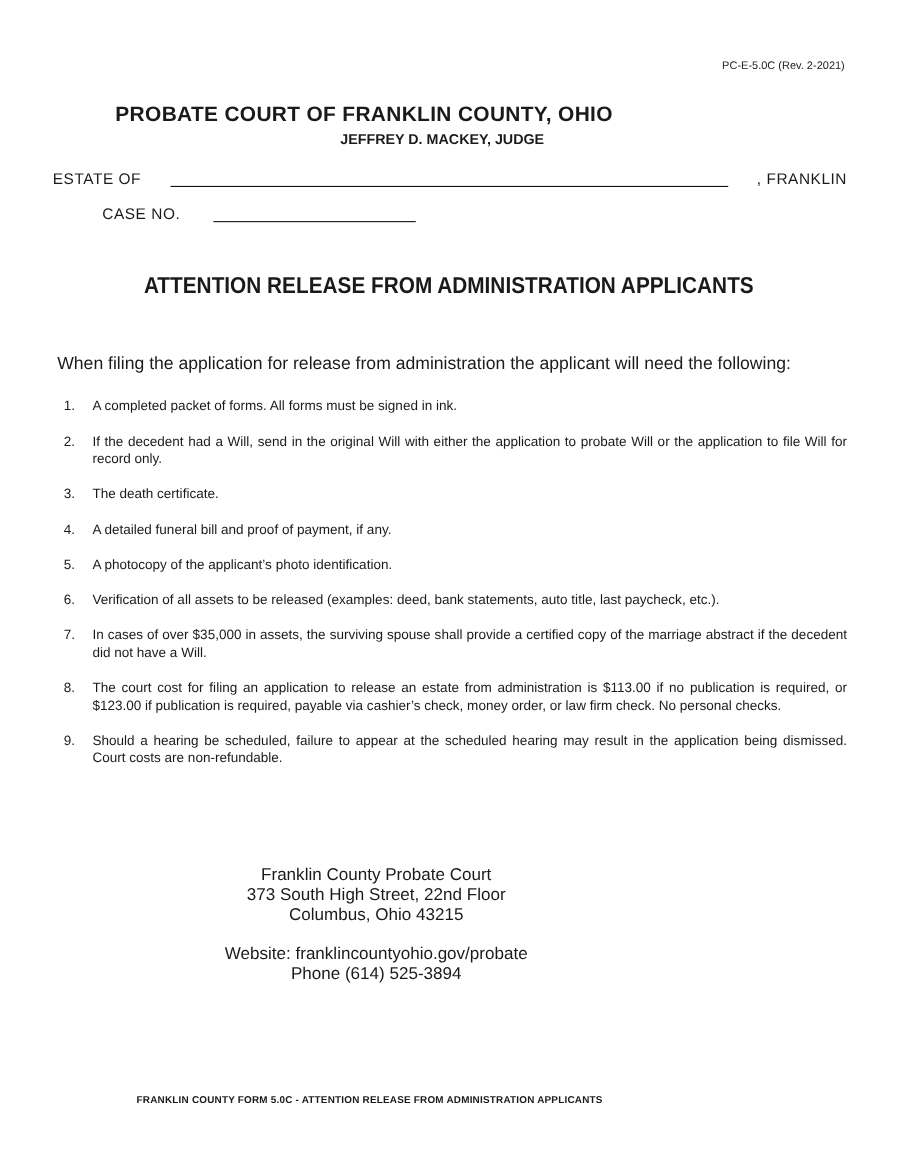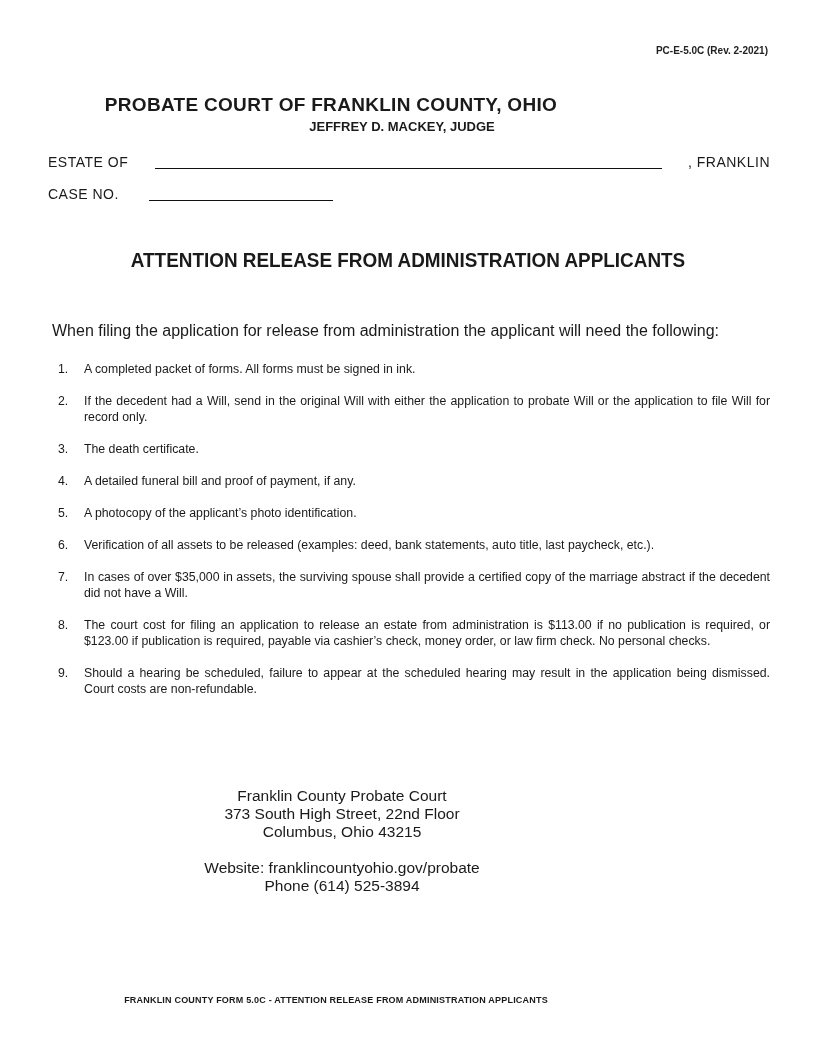--- a/index.html
+++ b/index.html
@@ -1,25 +1,25 @@
 <!DOCTYPE html>
 <html><head>
 <meta charset="utf-8">
 <style>
   html, body { margin: 0; padding: 0; background: #ffffff; }
   body { width: 816px; height: 1056px; position: relative; color: #1a1a1a;
          font-family: "Liberation Sans", sans-serif; overflow: hidden; }
-  .form-id { position: absolute; top: 45px; right: 48px; font-size: 10px; color: #222; font-weight: bold; }
+  .form-id { position: absolute; top: 55px; right: 48px; font-size: 10px; color: #222; }
   .court-title { position: absolute; top: 94px; left: 0; width: 662px; text-align: center;
                  font-weight: bold; font-size: 19px; letter-spacing: 0.3px; }
   .judge-line { position: absolute; top: 119px; left: 0; width: 804px; text-align: center;
                 font-weight: bold; font-size: 13px; }
-  .field-row { position: absolute; left: 48px; font-size: 14px; letter-spacing: 0.5px; display: flex; align-items: flex-start; gap: 24px; }
+  .field-row { position: absolute; left: 48px; font-size: 14px; letter-spacing: 0.5px; display: flex; align-items: flex-end; gap: 24px; }
   .estate-row { top: 154px; width: 722px; }
-  .case-row { top: 186px; }
+  .case-row { top: 186px; margin-left: 45px; }
   .blank { display: inline-block; border-bottom: 1px solid #111; height: 14px; }
   .estate-blank { flex: 1; margin: 0 2px 0 3px; }
   .case-blank { width: 184px; margin-left: 6px; }
   .notice-title { position: absolute; top: 248px; left: 0; width: 816px; text-align: center;
                   font-weight: bold; font-size: 21px; transform: scaleX(0.9); }
   .intro { position: absolute; top: 322px; left: 52px; font-size: 16px; }
   .req-list { position: absolute; top: 361px; left: 48px; width: 722px; margin: 0; padding: 0; list-style: none; }
   .req-item { display: flex; font-size: 12.3px; line-height: 16px; margin-bottom: 16px; }
   .req-num { width: 36px; flex: none; text-align: left; padding-left: 10px; box-sizing: border-box; }
   .req-text { flex: 1; text-align: justify; }

